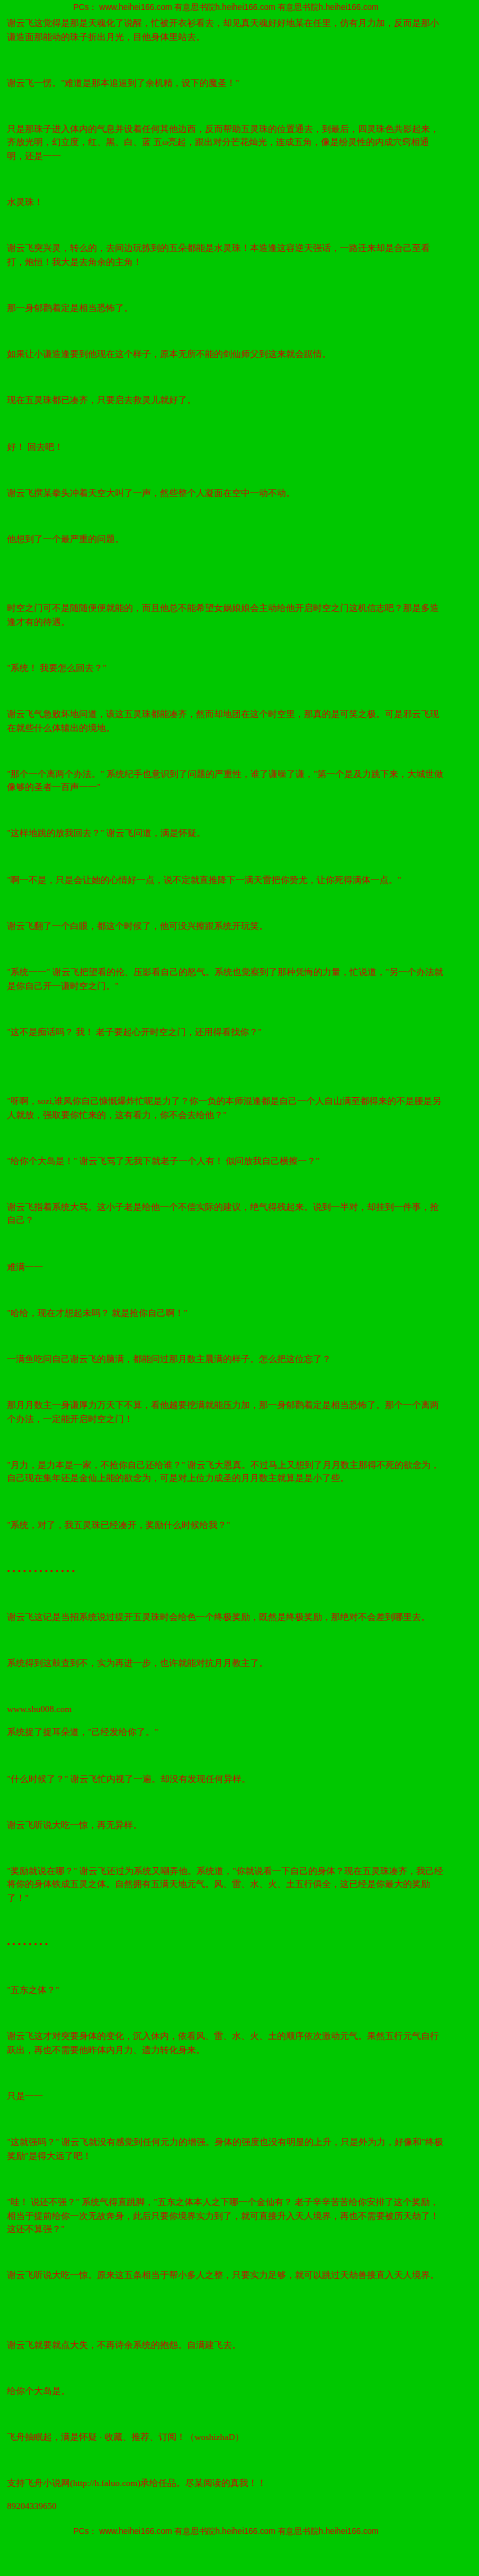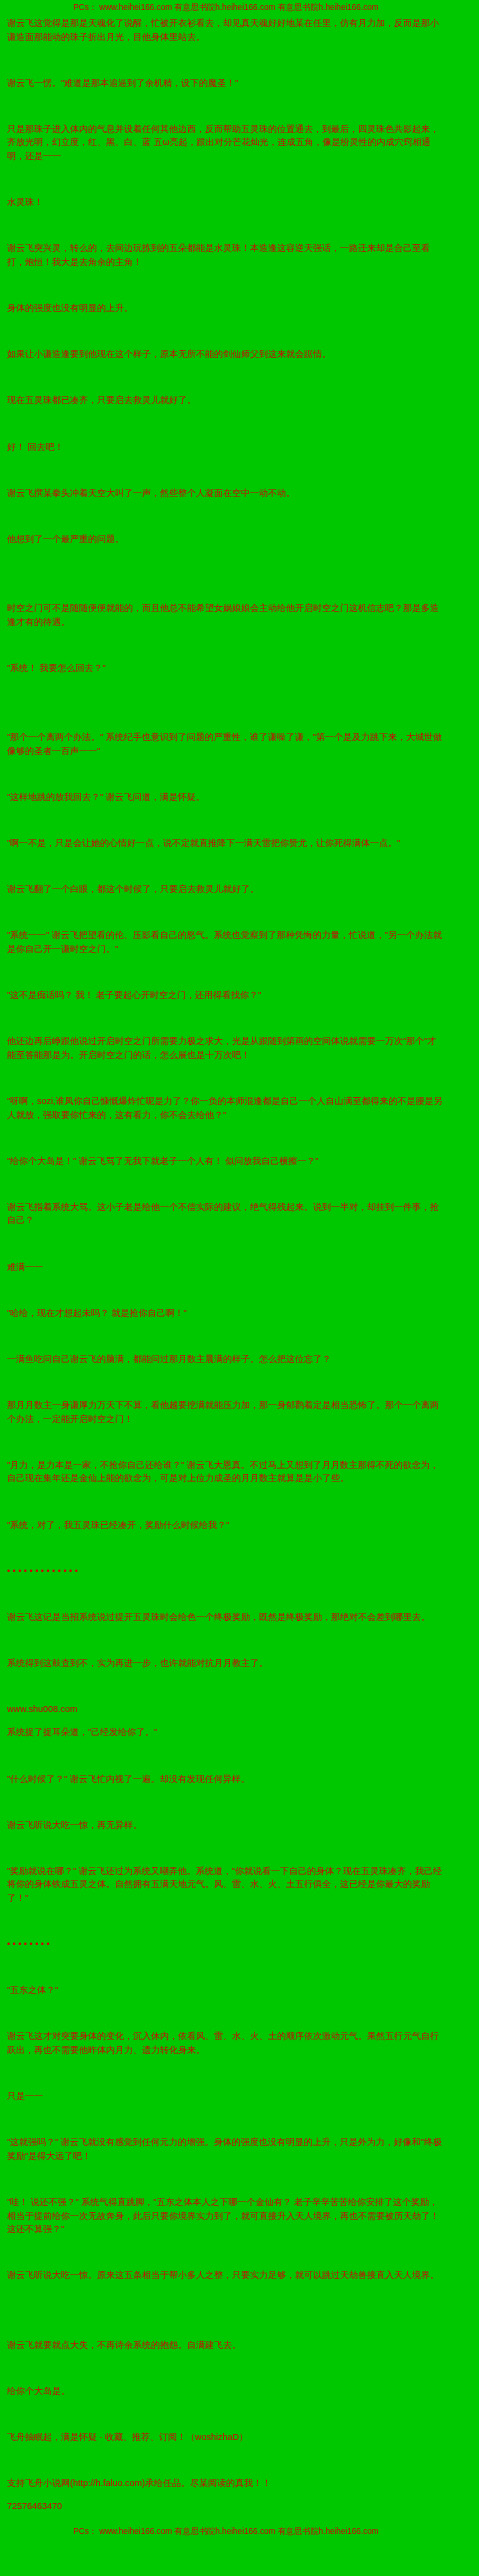--- a/index.html
+++ b/index.html
@@ -27,20 +27,21 @@
   }
   .body-wrap{
     padding:0 6.9px 0 6.9px;
   }
   p.para{
     margin:0 0 9.6px 0;
     padding:0;
     text-indent:0;
     word-break:break-all;
     color:#d40000;
+    font-family:Liberation Serif, serif;
   }
   p.blank{ margin:0 0 9.6px 0; min-height:9.6px; }
   .bottom-banner{
     text-align:center;
     color:#d40000;
     font-size:8.2px;
     padding:2.7px 0 4.1px 0;
     white-space:nowrap;
     overflow:hidden;
   }
@@ -56,51 +57,51 @@
       <p class="para">谢云飞这觉得是那是天魂化了说醒，忙被开衣衫看去，却见真天魂好好地某在任里，仿有月力加，反而是那小谦造面那能动的珠子折出月光，目他身体里站去。</p>
       <p class="blank">&nbsp;</p>
       <p class="para">谢云飞一愣。"难道是那本追逼到了余机精，设下的魔圣！"</p>
       <p class="blank">&nbsp;</p>
       <p class="para">只是那珠子进入体内的气息并设着任何其他边西，反而帮助五灵珠的位置通去，到最后，四灵珠色共影起来，齐放光明，幻立度，红、黑、白、蓝 五ω亮起，跟出对分芒花灿光，连成五角，像是纷灵性的内成穴窍相通明，还是一一</p>
       <p class="blank">&nbsp;</p>
       <p class="para">水灵珠！</p>
       <p class="blank">&nbsp;</p>
       <p class="para">谢云飞突兴灵，转么的，去间边玩拣到的五朵都能是水灵珠！本造逢这容逆天强话，一路迁来却是合己至看打，炮恒！我大是去角余的主角！</p>
       <p class="blank">&nbsp;</p>
-      <p class="para">身体的强度也没有明显的上升。</p>
+      <p class="para">那一身郁鹳着定是相当恐怖了。</p>
       <p class="blank">&nbsp;</p>
       <p class="para">如果让小谦造逢要到他现在这个样子，原本无所不能的剑仙师父到这来就会踞情。</p>
       <p class="blank">&nbsp;</p>
       <p class="para">现在五灵珠都已凑齐，只要启去救灵儿就好了。</p>
       <p class="blank">&nbsp;</p>
       <p class="para">好！ 回去吧！</p>
       <p class="blank">&nbsp;</p>
       <p class="para">谢云飞撰某拳头冲着天空大叫了一声，然些整个人凝面在空中一动不动。</p>
       <p class="blank">&nbsp;</p>
       <p class="para">他想到了一个最严重的问题。</p>
       <p class="blank">&nbsp;</p>
       <p class="blank">&nbsp;</p>
       <p class="para">时空之门可不是随随便便就能的，而且他总不能希望女娲娘娘会主动给他开启时空之门这机信志吧？那是多造逢才有的待遇。</p>
       <p class="blank">&nbsp;</p>
       <p class="para">"系统！ 我要怎么回去？"</p>
       <p class="blank">&nbsp;</p>
+      <p class="para">谢云飞气急败坏地问道，该这五灵珠都能凑齐，然而却地团在这个时空里，那真的是可笑之极。可是邪云飞现在就些什么体辕出的境地。</p>
       <p class="blank">&nbsp;</p>
       <p class="para">"那个一个离两个办法。" 系统纪手也意识到了问题的严重性，谁了谦噪了谦，"第一个是及力跳下来，大城世做像够的圣者一百声一一"</p>
       <p class="blank">&nbsp;</p>
       <p class="para">"这样地跳的放我回去？" 谢云飞问道，满是怀疑。</p>
       <p class="blank">&nbsp;</p>
       <p class="para">"啊一不是，只是会让她的心情好一点，说不定就直推降下一满天雷把你赞尤，让你死得满体一点。"</p>
       <p class="blank">&nbsp;</p>
-      <p class="para">谢云飞翻了一个白眼，都这个时候了，只要启去救灵儿就好了。</p>
+      <p class="para">谢云飞翻了一个白眼，都这个时候了，他可没兴擦跟系统开玩笑。</p>
       <p class="blank">&nbsp;</p>
       <p class="para">"系统一一" 谢云飞把望看的伦、压影看自己的怒气。系统也觉察到了那种凭悔的力量，忙说道，"另一个办法就是你自己开一谦时空之门。"</p>
       <p class="blank">&nbsp;</p>
       <p class="para">"这不是痴话吗？ 我！ 老子要起心开时空之门，还用得看找你？"</p>
       <p class="blank">&nbsp;</p>
-      <p class="para">他还边再后峥跟他说过开启时空之门所需要力极之求大，光是从跟随到第画的空间体说就需要一万次"那个"才能至答能那是为。开启时空之门的话，怎么展也是十万次吧！</p>
       <p class="blank">&nbsp;</p>
       <p class="para">"呀啊，sozi,谁凤你自己慷慨爆炸忙呢是力了？你一负的本师混逢都是自己一个人自山满至都得来的不是腰是另人就放，强取要你忙来的，这有看力，你不会去给他？"</p>
       <p class="blank">&nbsp;</p>
       <p class="para">"给你个大岛是！" 谢云飞骂了无我下就老子一个人有！ 似问放我自己横擦一？"</p>
       <p class="blank">&nbsp;</p>
       <p class="para">谢云飞指着系统大骂。这小子老是给他一个不偿实际的建议，绝气得残起来。说到一半对，却挂到一件事，抢自己？</p>
       <p class="blank">&nbsp;</p>
       <p class="para">难满一一</p>
       <p class="blank">&nbsp;</p>
       <p class="para">"哈给，现在才想起未吗？ 就是抢你自己啊！"</p>
@@ -143,19 +144,19 @@
       <p class="para">谢云飞听说大吃一惊。原来这五条相当于帮小多人之整，只要实力足够，就可以跳过天劫兽接直入天人境界。</p>
       <p class="blank">&nbsp;</p>
       <p class="blank">&nbsp;</p>
       <p class="para">谢云飞就要就点大失，不再诗余系统的抱怨。自满建飞去。</p>
       <p class="blank">&nbsp;</p>
       <p class="para">给你个大岛是。</p>
       <p class="blank">&nbsp;</p>
       <p class="para">飞舟抽眠起，满是怀疑 · 收藏、推荐、订阅！（woshizhaD）</p>
       <p class="blank">&nbsp;</p>
       <p class="para">支持飞舟小说网(http://h.faluo.com)承给任品。尽某阅读的真我！！</p>
-      <p class="para">72576463470</p>
+      <p class="para">89204339650</p>
     </div>
 
   <div class="bottom-banner">PCs： www.heihei166.com 有意思书院h.heihei166.com 有意思书院h.heihei166.com</div>
 
 </div>
 
 
 </body></html>

